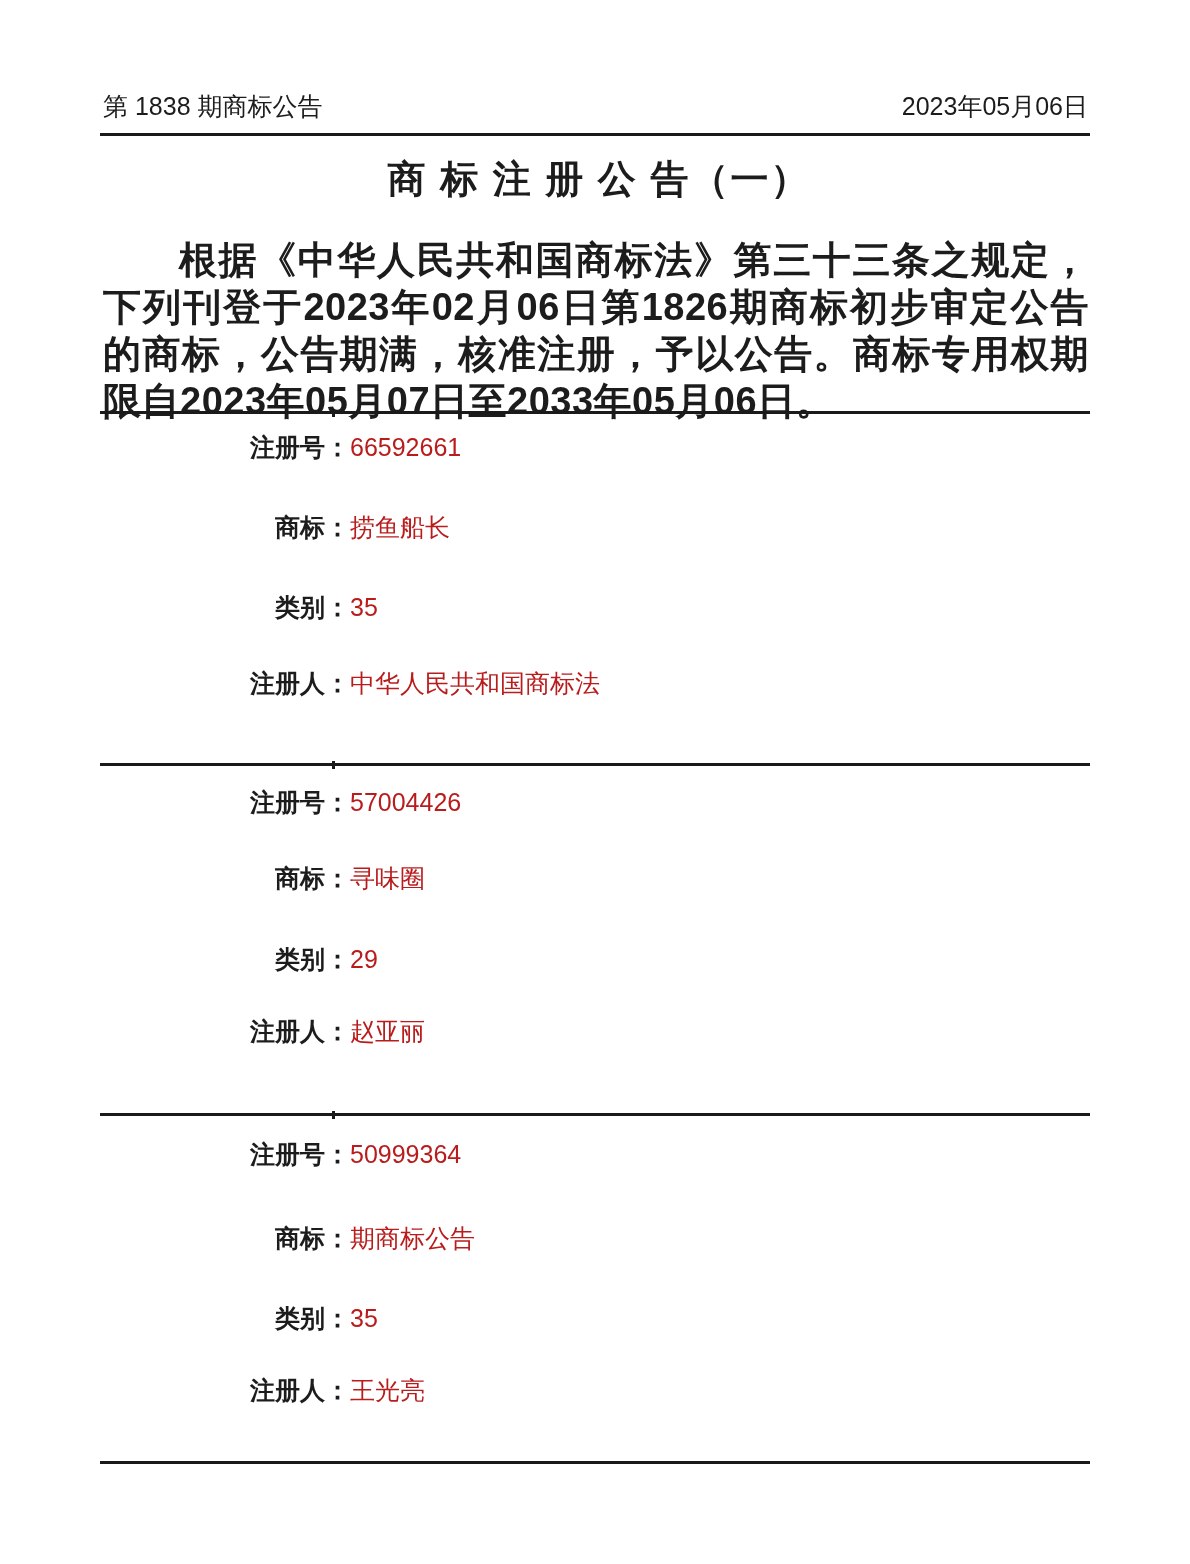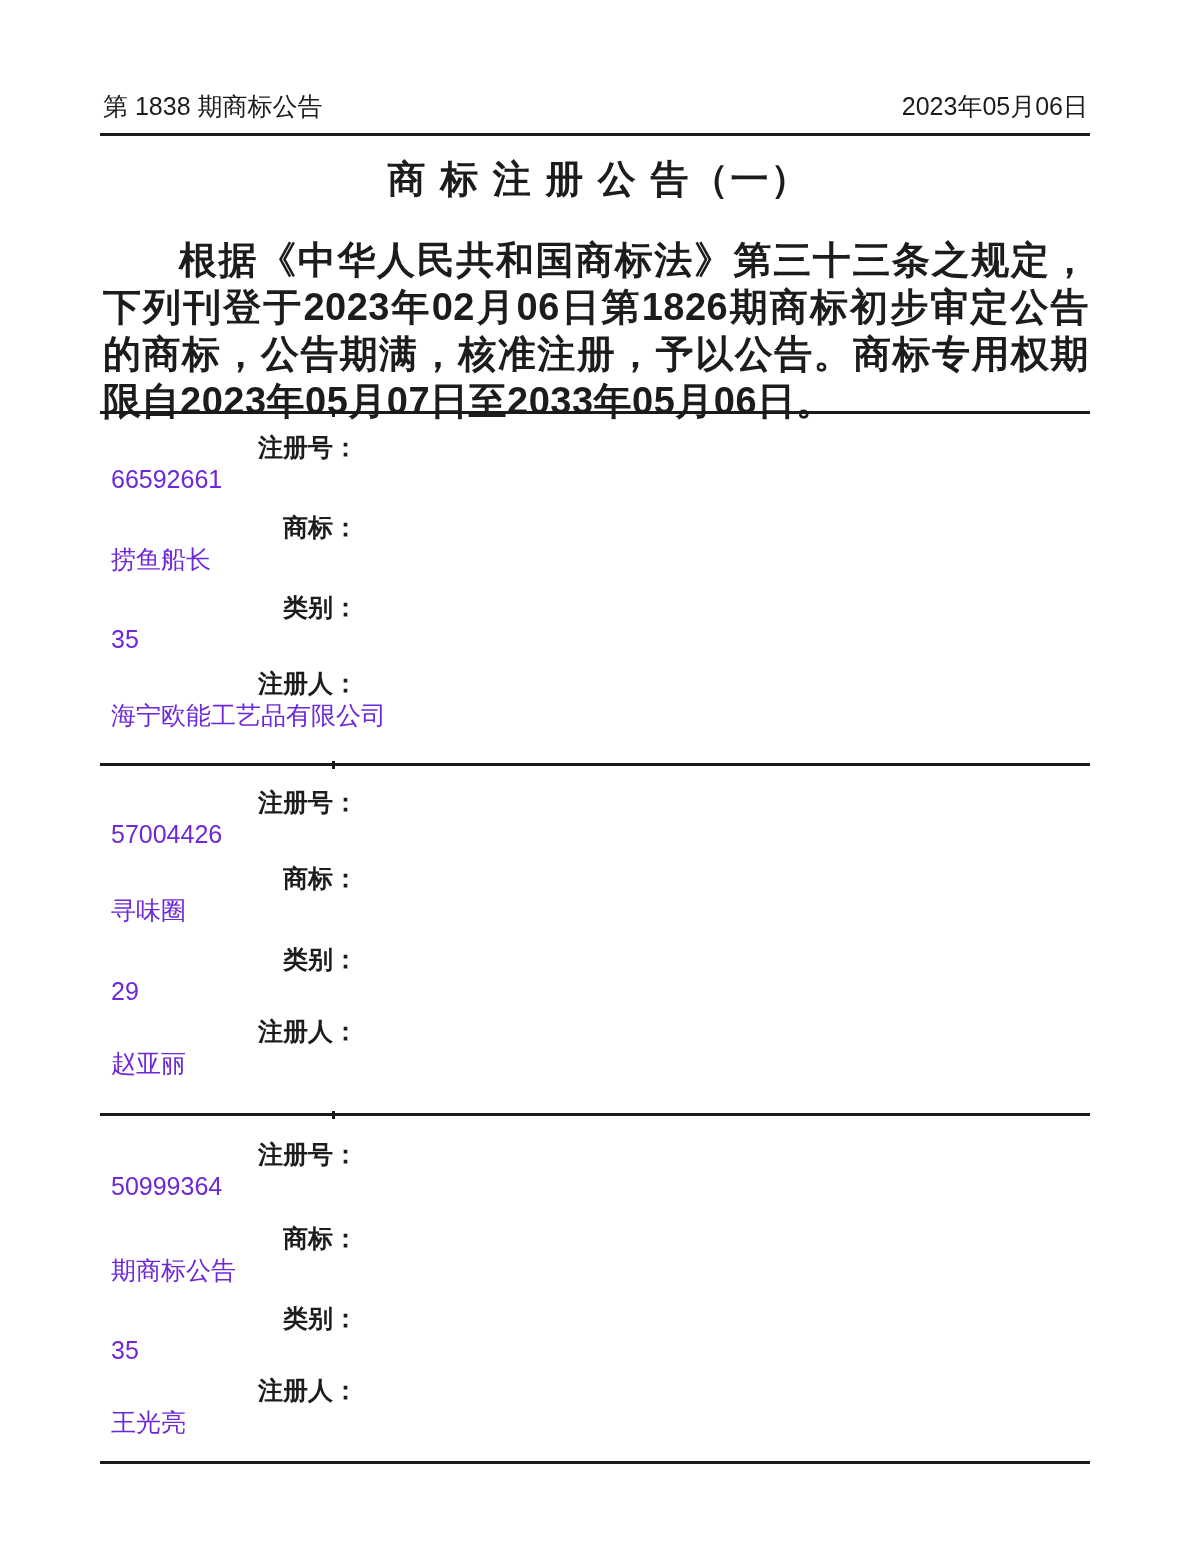--- a/index.html
+++ b/index.html
@@ -85,34 +85,32 @@
 
   
   .row {
     position: absolute;
     left: 103px;
     right: 100px;
     display: flex;
     align-items: baseline;
     font-size: 25px;
     line-height: 32px;
-    flex-direction: column;
   }
   .row .label {
     display: inline-block;
     width: 247px;
     text-align: right;
     font-weight: bold;
     white-space: nowrap;
   }
   .row .value {
-    margin-left: 8px;
     font-weight: normal;
     white-space: nowrap;
-    color: #6d28d9;
+    color: #b91c1c;
   }
 </style>
 </head>
 <body>
 
 <div class="page">
 
   <header class="doc-header">
     <span>第 1838 期商标公告</span>
     <span>2023年05月06日</span>
@@ -135,21 +133,21 @@
     <div class="row" style="top:511px">
       <span class="label">商标：</span>
       <span class="value">捞鱼船长</span>
     </div>
     <div class="row" style="top:591px">
       <span class="label">类别：</span>
       <span class="value">35</span>
     </div>
     <div class="row" style="top:667px">
       <span class="label">注册人：</span>
-      <span class="value">海宁欧能工艺品有限公司</span>
+      <span class="value">中华人民共和国商标法</span>
     </div>
   </section>
 
   <div class="separator" style="top:763px">
     <span class="tick"></span>
   </div>
 
   <section>
     <div class="row" style="top:786px">
       <span class="label">注册号：</span>

